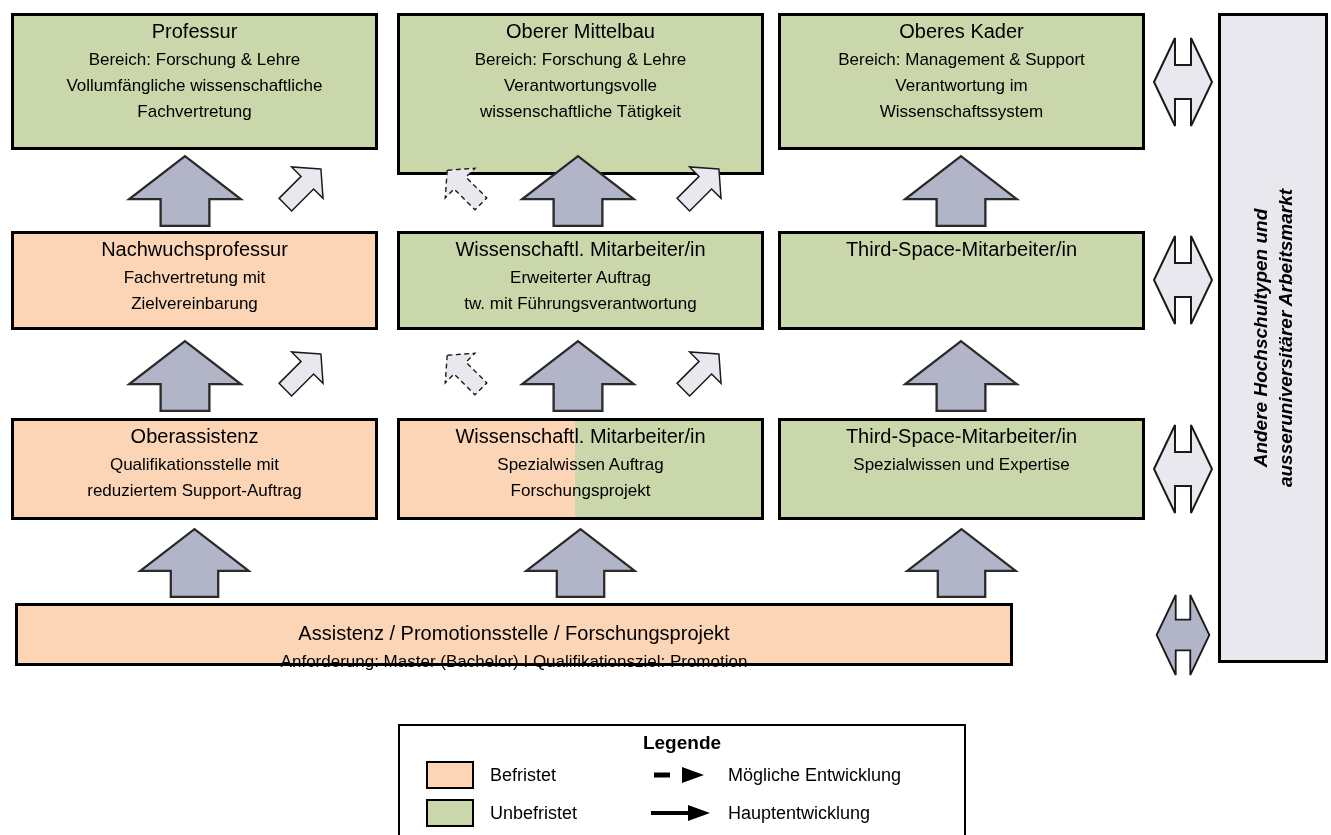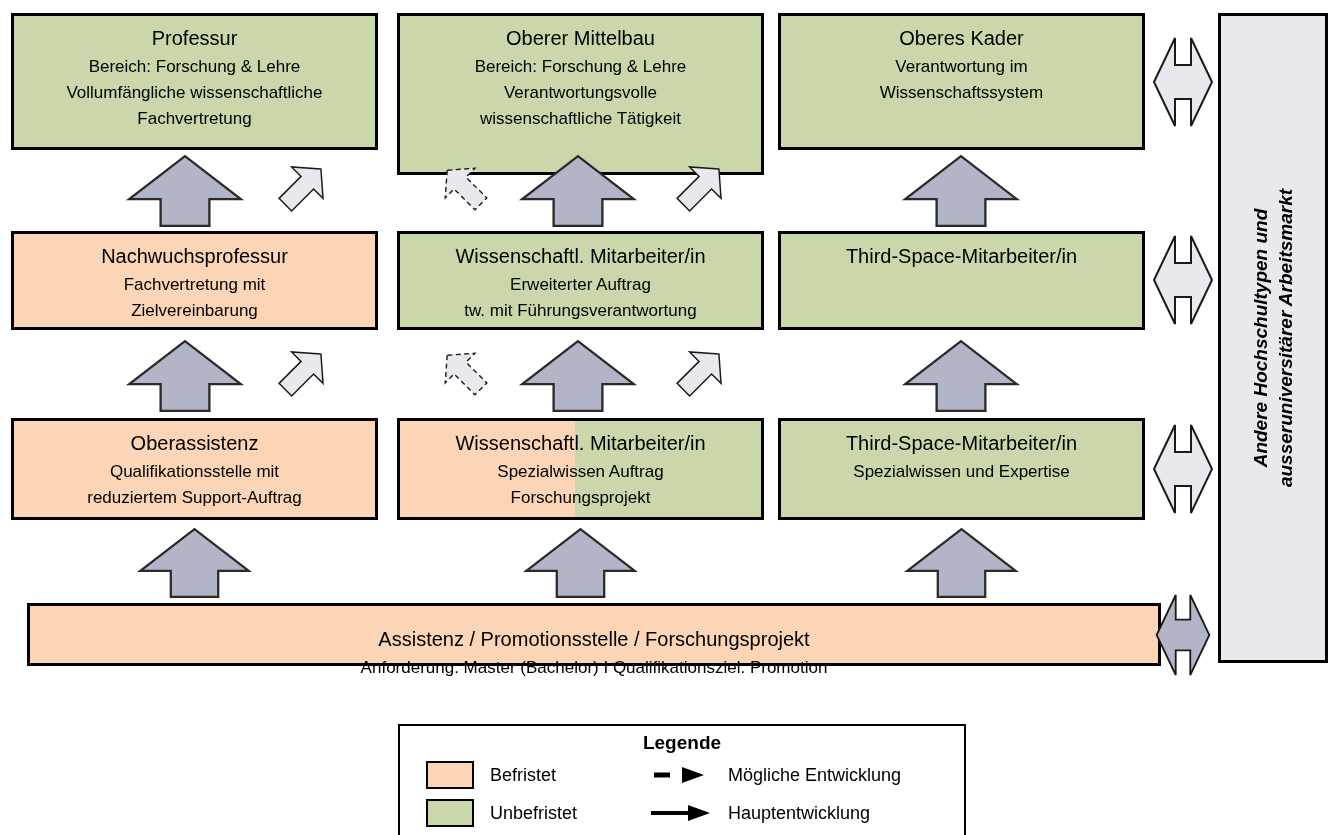--- a/index.html
+++ b/index.html
@@ -11,21 +11,21 @@
     --border:#000000;
   }
   html,body{margin:0;padding:0;background:#ffffff;}
   .canvas{
     position:relative;width:1331px;height:835px;background:#ffffff;
     font-family:"Liberation Sans",sans-serif;color:#000;overflow:hidden;
   }
   .box{
     position:absolute;border:3px solid var(--border);box-sizing:border-box;
     display:flex;flex-direction:column;align-items:center;justify-content:flex-start;
-    text-align:center;padding-top:7px;
+    text-align:center;
   }
   .bg-green{background:var(--unbefristet-green);}
   .bg-orange{background:var(--befristet-orange);}
   .bg-split{background:linear-gradient(90deg,var(--befristet-orange) 0 48.5%,var(--unbefristet-green) 48.5% 100%);}
   .bt{font-size:20px;line-height:31px;}
   .bl{font-size:17px;line-height:26px;}
   .arr{position:absolute;overflow:visible;}
   .arr polygon,.arr line{stroke:#2a2a2a;stroke-width:2;stroke-linejoin:miter;}
   .arr-up polygon{fill:var(--arrow-main);}
   .arr-ne polygon{fill:var(--arrow-light);stroke:#1a1a1a;}
@@ -68,20 +68,21 @@
     <div class="bl">Fachvertretung</div>
   </div>
   <div class="box bg-green" style="left:397px;top:13px;width:367px;height:162px">
     <div class="bt">Oberer Mittelbau</div>
     <div class="bl">Bereich: Forschung &amp; Lehre</div>
     <div class="bl">Verantwortungsvolle</div>
     <div class="bl">wissenschaftliche Tätigkeit</div>
   </div>
   <div class="box bg-green" style="left:778px;top:13px;width:367px;height:137px">
     <div class="bt">Oberes Kader</div>
+    <div class="bl">Bereich: Management &amp; Support</div>
     <div class="bl">Verantwortung im</div>
     <div class="bl">Wissenschaftssystem</div>
   </div>
 
   <svg class="arr arr-up" style="left:125px;top:155px" width="120" height="72" viewBox="0 0 100 62">
       <polygon points="50,1 2,38 29,38 29,61 71,61 71,38 98,38"></polygon>
     </svg>
   <svg class="arr arr-ne" style="left:263px;top:153px" width="74" height="74" viewBox="0 0 100 100">
       <g transform="rotate(45 50 50)">
         <polygon points="50,10 20,36 38,36 38,78 62,78 62,36 80,36"></polygon>
@@ -161,21 +162,21 @@
   <svg class="arr arr-up" style="left:137px;top:528px" width="115" height="70" viewBox="0 0 100 62">
       <polygon points="50,1 2,38 29,38 29,61 71,61 71,38 98,38"></polygon>
     </svg>
   <svg class="arr arr-up" style="left:523px;top:528px" width="115" height="70" viewBox="0 0 100 62">
       <polygon points="50,1 2,38 29,38 29,61 71,61 71,38 98,38"></polygon>
     </svg>
   <svg class="arr arr-up" style="left:904px;top:528px" width="115" height="70" viewBox="0 0 100 62">
       <polygon points="50,1 2,38 29,38 29,61 71,61 71,38 98,38"></polygon>
     </svg>
 
-  <div class="box bg-orange" style="left:27px;top:603px;width:1134px;height:63px;padding-top:18px">
+  <div class="box bg-orange" style="left:15px;top:603px;width:998px;height:63px;padding-top:12px">
     <div class="bt">Assistenz / Promotionsstelle / Forschungsprojekt</div>
     <div class="bl">Anforderung: Master (Bachelor) I Qualifikationsziel: Promotion</div>
   </div>
 
   <svg class="arr arr-dbl" style="left:1152px;top:27px" width="62" height="110" viewBox="0 0 62 110">
       <polygon points="2,55 23,11 23,38 39,38 39,11 60,55 39,99 39,72 23,72 23,99"></polygon>
     </svg>
   <svg class="arr arr-dbl" style="left:1152px;top:225px" width="62" height="110" viewBox="0 0 62 110">
       <polygon points="2,55 23,11 23,38 39,38 39,11 60,55 39,99 39,72 23,72 23,99"></polygon>
     </svg>

